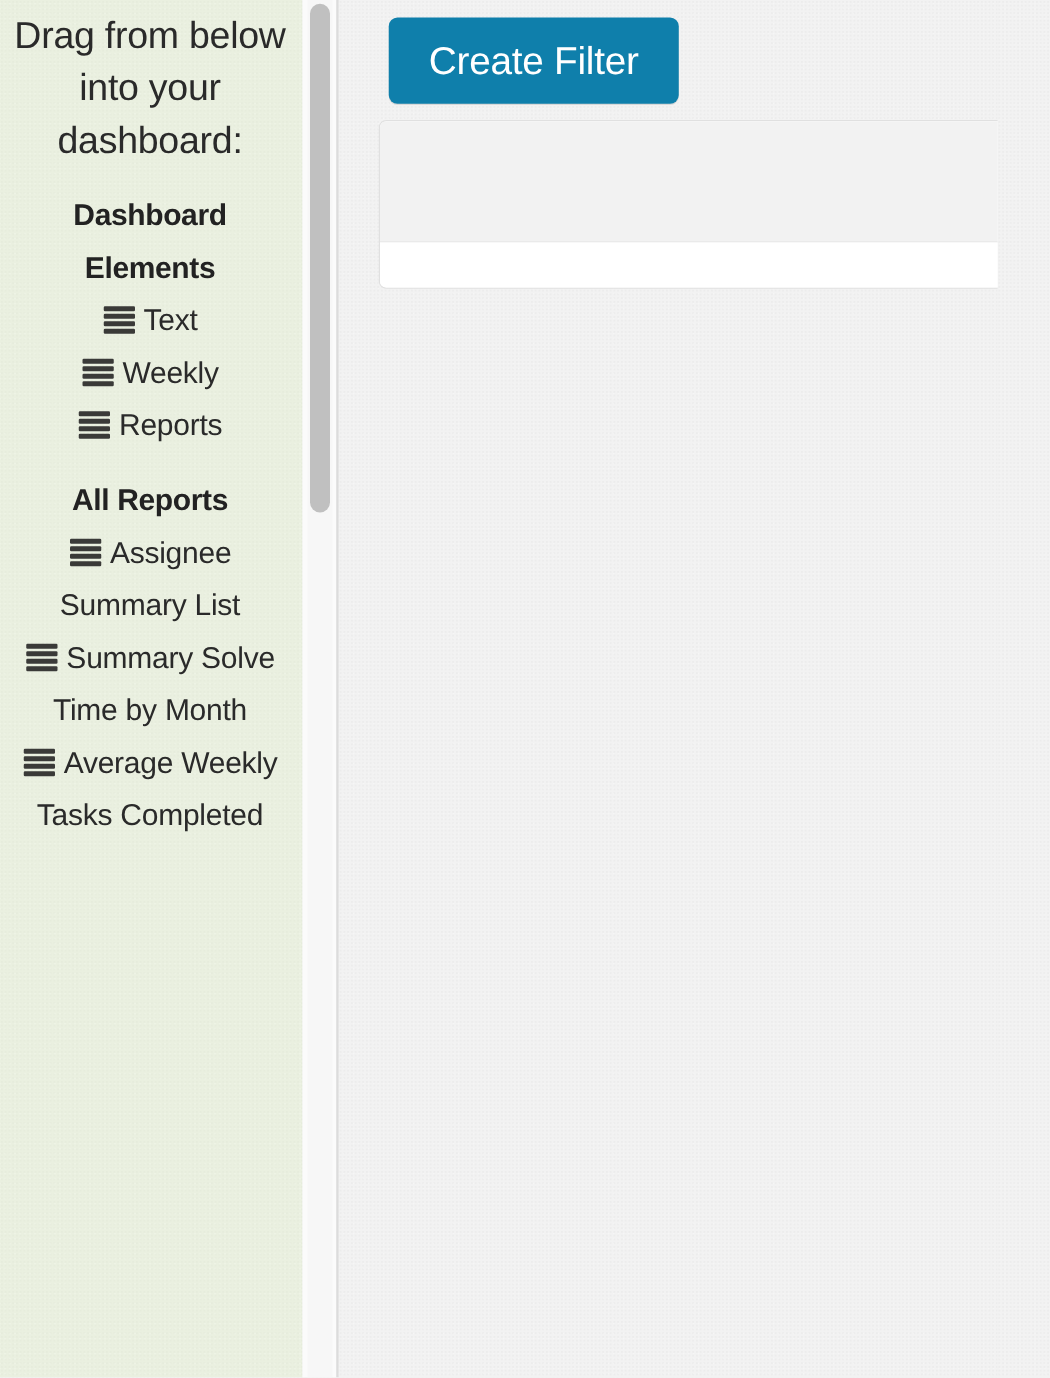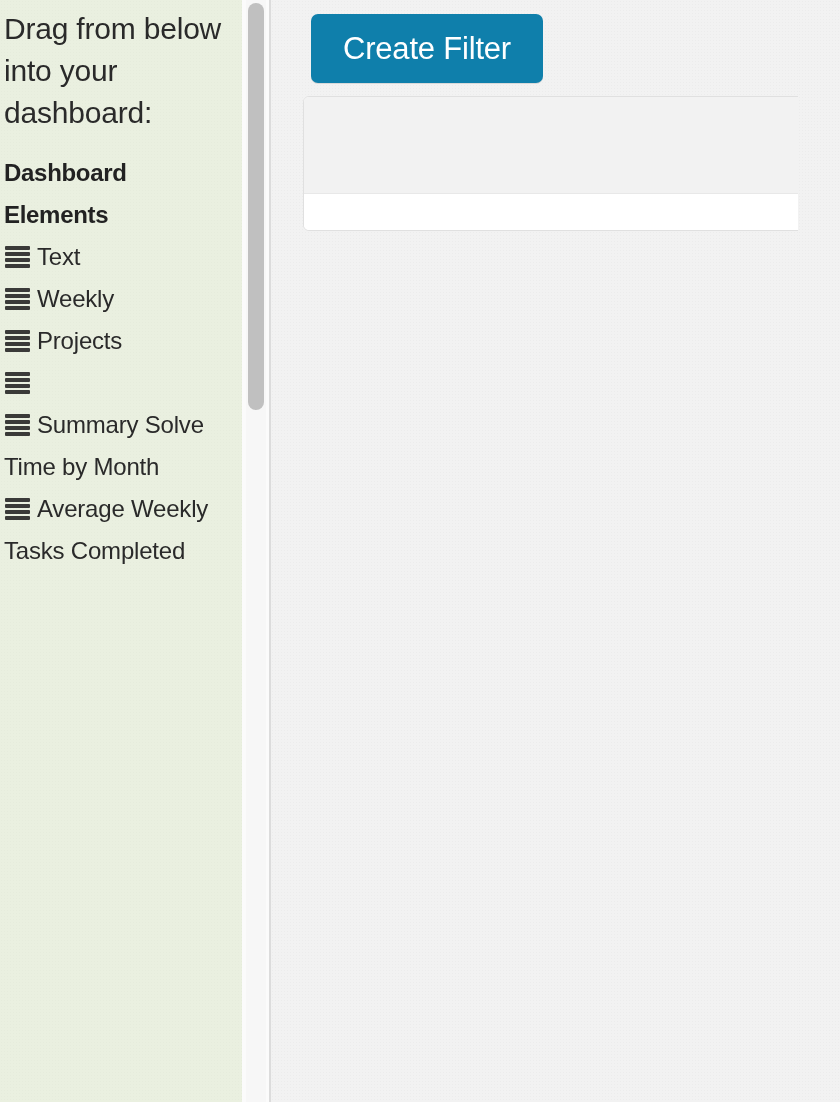--- a/index.html
+++ b/index.html
@@ -39,20 +39,21 @@
     height: 1102px;
     background-color: #eaf0e0;
     background-image:
       radial-gradient(rgba(0,0,0,0.015) 0.6px, transparent 0.7px),
       radial-gradient(rgba(255,255,255,0.55) 0.6px, transparent 0.7px);
     background-size: 3px 3px, 4px 4px;
     background-position: 0 0, 2px 1px;
     overflow: hidden;
     box-sizing: border-box;
     padding: 0;
+    text-align: center;
   }
 
   .sidebar-inner {
     padding: 0 6px 0 4px;
   }
 
   .drag-intro {
     font-size: 30px;
     line-height: 42px;
     color: #2a2a2a;
@@ -215,28 +216,29 @@
       <h2 class="section-title elements">Dashboard Elements</h2>
 
       <ul class="item-list">
         <li class="drag-item">
           <span class="handle-icon"><i></i><i></i><i></i><i></i></span><span>Text</span>
         </li>
         <li class="drag-item">
           <span class="handle-icon"><i></i><i></i><i></i><i></i></span><span>Weekly</span>
         </li>
         <li class="drag-item">
-          <span class="handle-icon"><i></i><i></i><i></i><i></i></span><span>Projects</span>
+          <span class="handle-icon"><i></i><i></i><i></i><i></i></span><span>Reports</span>
         </li>
       </ul>
 
+      <h2 class="section-title reports">All Reports</h2>
 
       <ul class="item-list">
         <li class="drag-item">
-          <span class="handle-icon"><i></i><i></i><i></i><i></i></span>
+          <span class="handle-icon"><i></i><i></i><i></i><i></i></span><span>Assignee Summary List</span>
         </li>
         <li class="drag-item">
           <span class="handle-icon"><i></i><i></i><i></i><i></i></span><span>Summary Solve Time by Month</span>
         </li>
         <li class="drag-item">
           <span class="handle-icon"><i></i><i></i><i></i><i></i></span><span>Average Weekly Tasks Completed</span>
         </li>
       </ul>
 
     </div>

